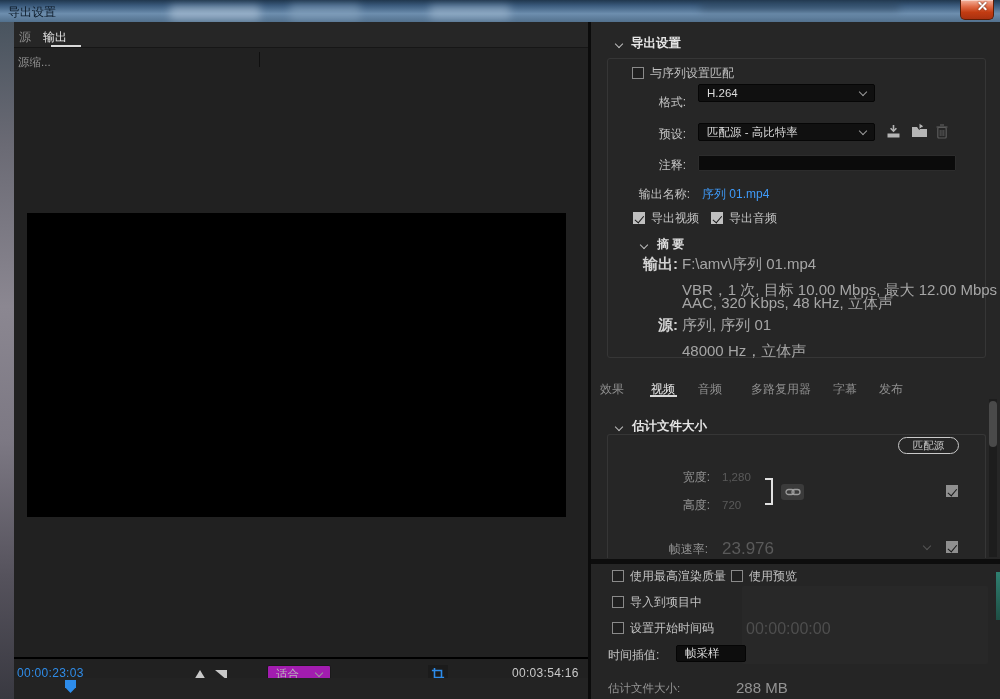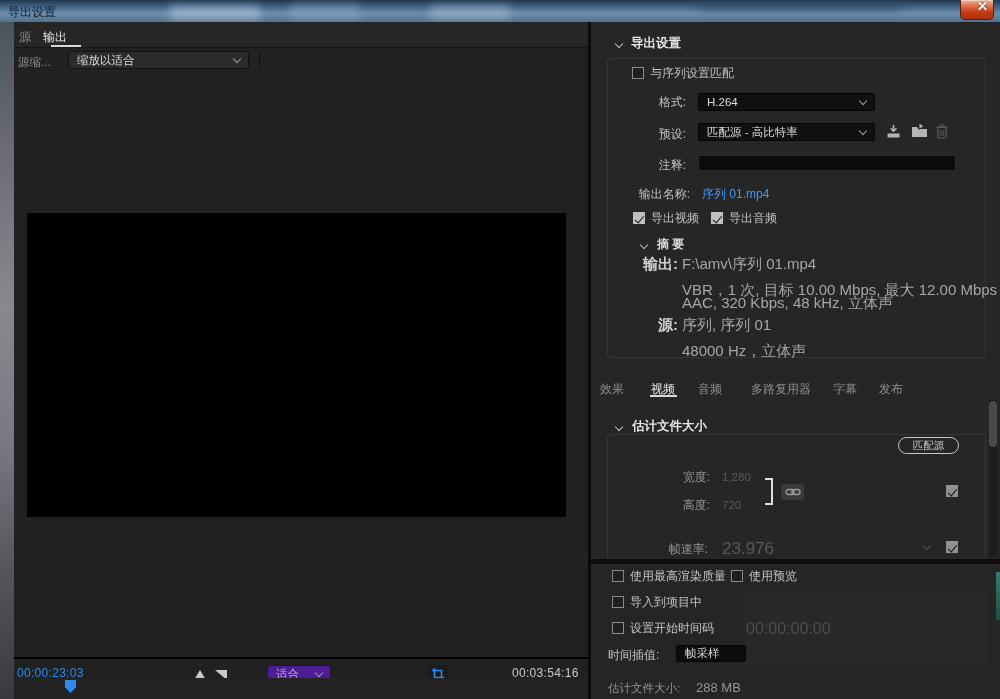--- a/index.html
+++ b/index.html
@@ -71,33 +71,29 @@
   <div class="abs" style="left:0;top:22px;width:14px;height:677px;
     background:linear-gradient(180deg,#49545f 0%,#6a6a74 18%,#8b8791 42%,#7c7883 62%,#55525c 82%,#393941 100%)"></div>
 
   <div class="abs" style="left:14px;top:22px;width:576px;height:677px;background:#212121"></div>
   <div class="abs" style="left:14px;top:22px;width:576px;height:26px;background:#262626;border-bottom:1px solid #161616"></div>
   <div class="tab" style="left:19px;top:29px">源</div>
   <div class="tab active" style="left:43px;top:29px">输出</div>
   <div class="underline" style="left:51px;top:45px;width:30px"></div>
 
   <div class="txt dim" style="position:absolute;left:18px;top:55px;font-size:11.5px">源缩...</div>
-  <div class="dd" style="left:68px;top:51px;width:181px;height:18px;background:#2b2b2b;border-color:#111">
-    <span>缩放以适合</span>
-    <span class="chev"></span>
-  </div>
   <div class="abs" style="left:259px;top:52px;width:1px;height:15px;background:#0f0f0f"></div>
 
   <div class="abs" style="left:27px;top:213px;width:539px;height:304px;background:#000"></div>
 
   <div class="abs" style="left:14px;top:657px;width:576px;height:2px;background:#000"></div>
   <div class="txt" style="position:absolute;left:17px;top:666px;color:#2f8ce8;letter-spacing:.3px">00:00:23:03</div>
   <div class="tri" style="left:194px;top:670px;width:12px;height:10px;clip-path:polygon(50% 0,100% 100%,0 100%)"></div>
   <div class="tri" style="left:215px;top:670px;width:12px;height:10px;clip-path:polygon(0 0,100% 0,100% 100%)"></div>
-  <div class="dd" style="left:267px;top:665px;width:64px;height:18px;background:#4c1d95;border-color:#1a1a1a;color:#b8b8b8">
+  <div class="dd" style="left:267px;top:665px;width:64px;height:18px;background:#a21caf;border-color:#1a1a1a;color:#b8b8b8">
     <span>适合</span>
     <span class="chev"></span>
   </div>
   <div class="abs" style="left:428px;top:665px;width:20px;height:18px;background:#1b1b1b;display:flex;align-items:center;justify-content:center;cursor:pointer">
     <svg width="14" height="14" viewBox="0 0 16 16">
       <path d="M4 1v11h11" fill="none" stroke="#2d8ceb" stroke-width="1.8"></path>
       <path d="M1 4h11v11" fill="none" stroke="#2d8ceb" stroke-width="1.8"></path>
     </svg>
   </div>
   <div class="txt" style="position:absolute;left:512px;top:666px;color:#c9c9c9;letter-spacing:.3px">00:03:54:16</div>
@@ -110,21 +106,21 @@
   <div class="abs" style="left:591px;top:22px;width:409px;height:677px;background:#262626"></div>
 
   <span class="sec-chev" style="left:616px;top:41px"></span>
   <div class="txt bold" style="position:absolute;left:631px;top:36px;color:#e5e5e5;font-size:12.5px">导出设置</div>
   <div class="groupbox" style="left:607px;top:58px;width:379px;height:300px"></div>
 
   <div class="cb" style="left:632px;top:67px"></div>
   <div class="txt" style="position:absolute;left:650px;top:66px">与序列设置匹配</div>
 
   <div class="txt right" style="position:absolute;left:598px;top:95px;width:88px">格式:</div>
-  <div class="dd" style="left:698px;top:93px;width:177px;height:18px">
+  <div class="dd" style="left:698px;top:84px;width:177px;height:18px">
     <span>H.264</span>
     <span class="chev"></span>
   </div>
 
   <div class="txt right" style="position:absolute;left:598px;top:127px;width:88px">预设:</div>
   <div class="dd" style="left:698px;top:123px;width:177px;height:18px">
     <span>匹配源 - 高比特率</span>
     <span class="chev"></span>
   </div>
   <div class="abs" style="left:886px;top:124px;cursor:pointer">
@@ -224,15 +220,15 @@
   <div class="cb" style="left:612px;top:622px"></div>
   <div class="txt" style="position:absolute;left:630px;top:621px">设置开始时间码</div>
   <div class="txt" style="position:absolute;left:746px;top:622px;color:#4e4e4e;font-size:16px">00:00:00:00</div>
 
   <div class="txt" style="position:absolute;left:608px;top:648px">时间插值:</div>
   <div class="dd" style="left:676px;top:645px;width:70px;height:17px;background:#0d0d0d;border-color:#050505">
     <span>帧采样</span>
   </div>
 
   <div class="txt dim" style="position:absolute;left:608px;top:681px;font-size:11.5px">估计文件大小:</div>
-  <div class="txt dim" style="position:absolute;left:696px;top:681px;font-size:13px">288 MB</div>
+  <div class="txt dim" style="position:absolute;left:736px;top:681px;font-size:15px">288 MB</div>
 
 </div>
 
 </body></html>

